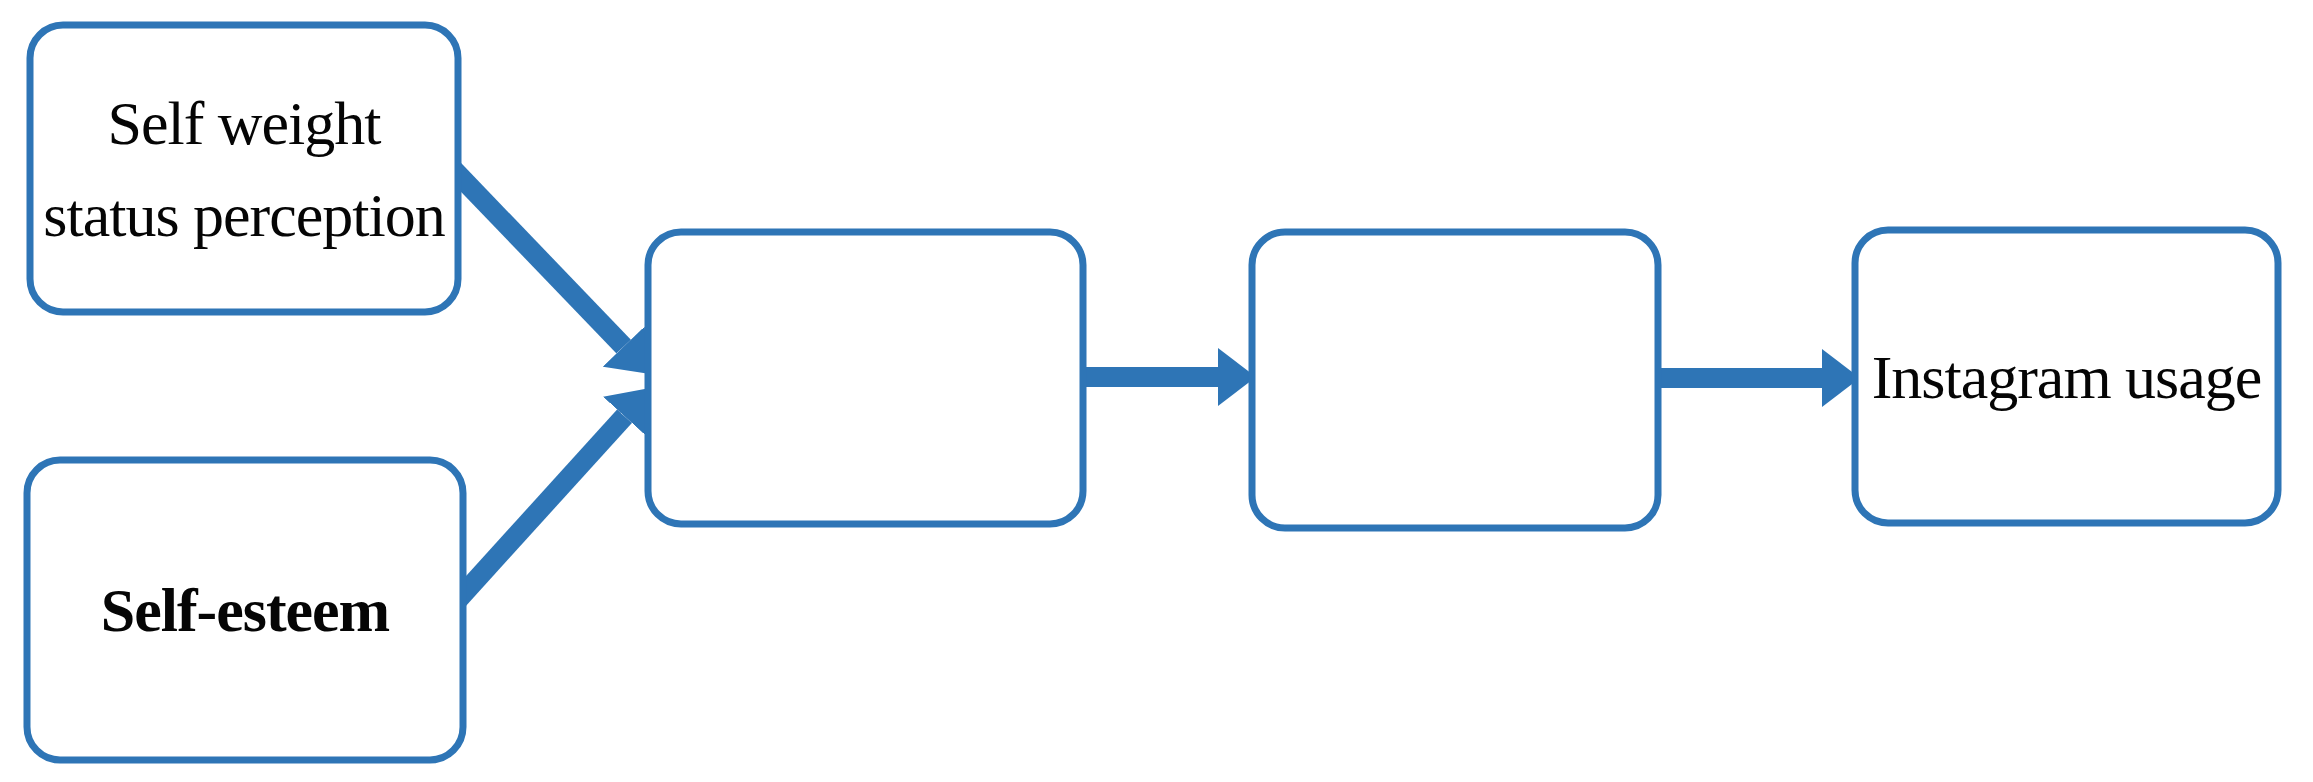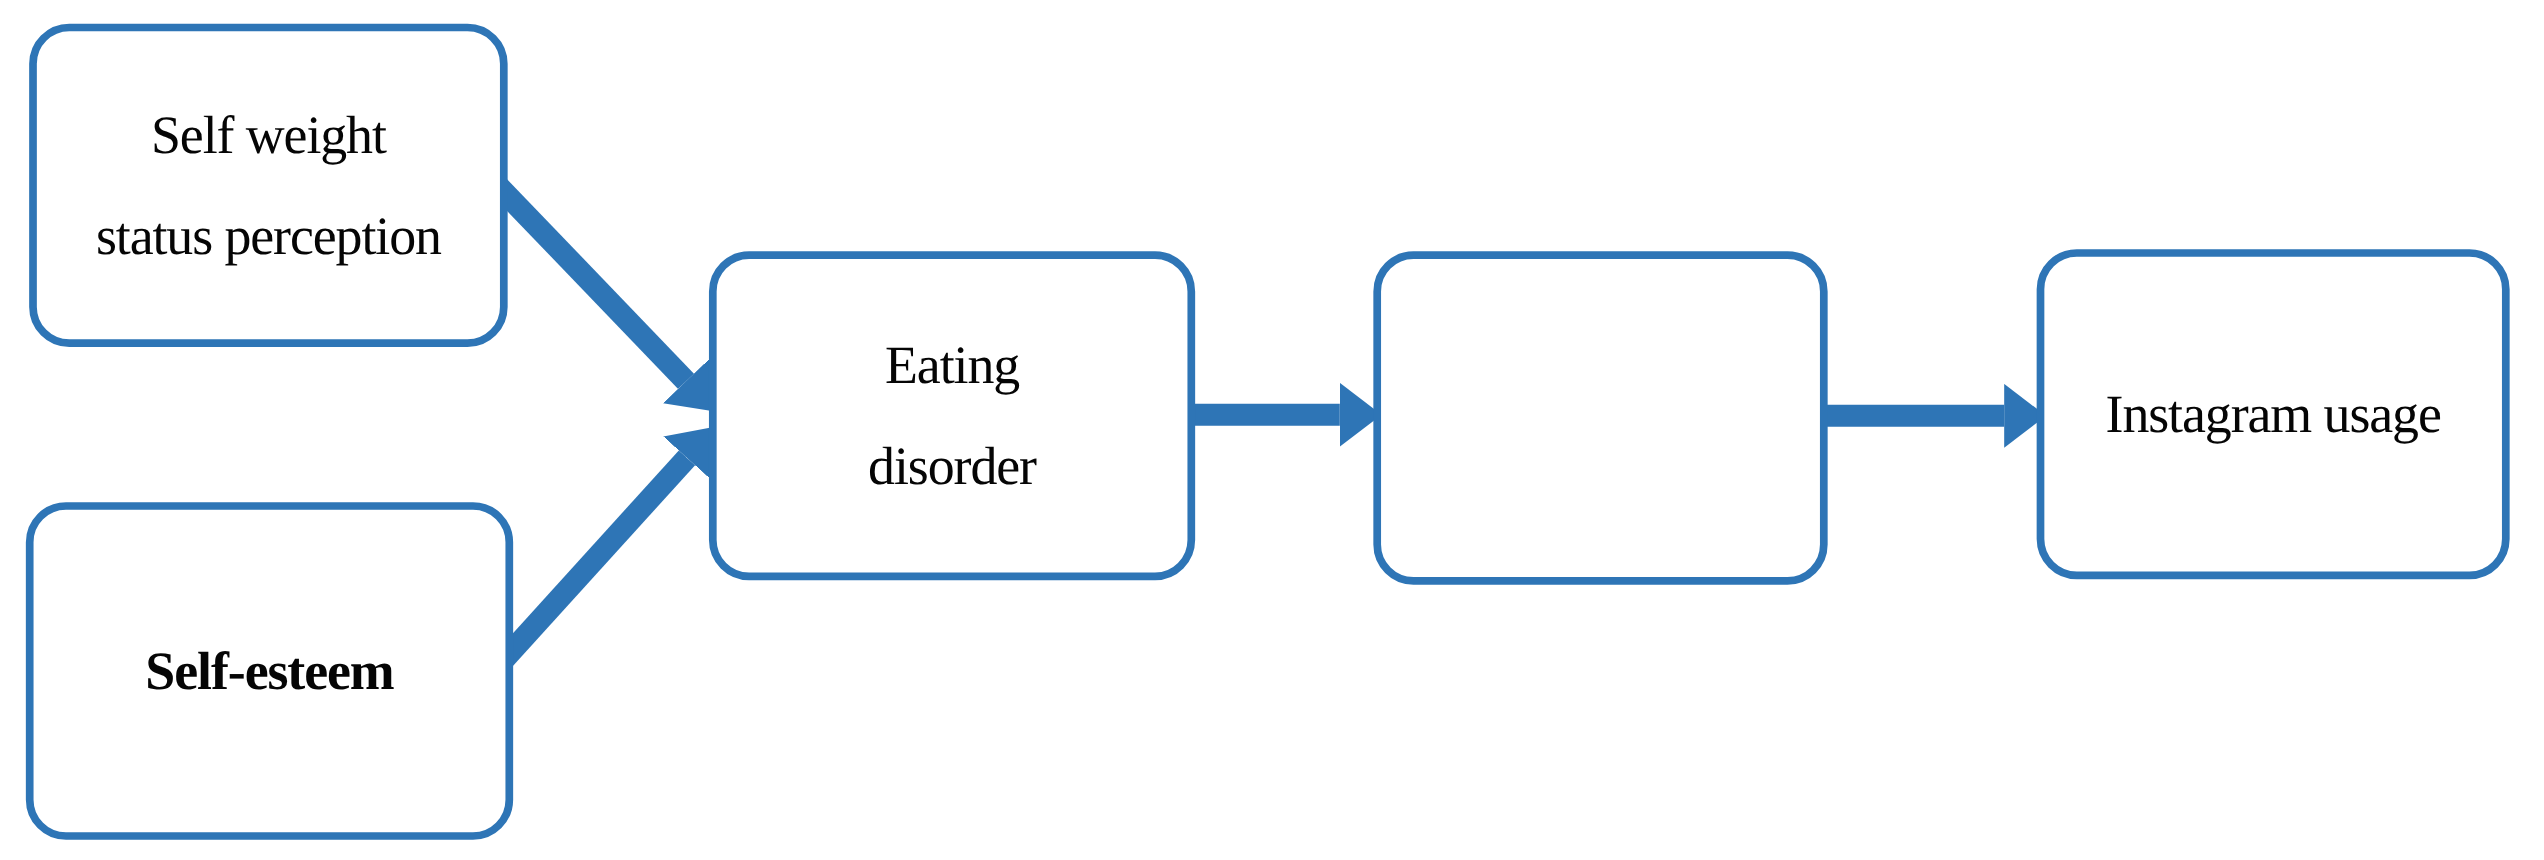--- a/index.html
+++ b/index.html
@@ -36,21 +36,21 @@
     fill: #2E75B6;
   }
   .node-label {
     position: absolute;
     display: flex;
     align-items: center;
     justify-content: center;
     text-align: center;
     white-space: pre-line;
     color: #050505;
-    font-size: 49px;
+    font-size: 62px;
     line-height: 92px;
     letter-spacing: -1px;
     pointer-events: none;
   }
   .label-self-weight    { left: 30px;   top: 25px;  width: 428px; height: 287px; }
   .label-self-esteem    { left: 27px;   top: 460px; width: 436px; height: 300px; font-weight: bold; }
   .label-eating         { left: 648px;  top: 232px; width: 435px; height: 292px; }
   .label-materialism    { left: 1252px; top: 232px; width: 406px; height: 296px; }
   .label-instagram      { left: 1855px; top: 230px; width: 423px; height: 293px; }
 </style>
@@ -76,19 +76,17 @@
     <rect class="box-rect" x="648" y="232" width="435" height="292" rx="33" ry="33" stroke="#2E75B6"></rect>
     <rect class="box-rect" x="1252" y="232" width="406" height="296" rx="33" ry="33" stroke="#2E75B6"></rect>
     <rect class="box-rect" x="1855" y="230" width="423" height="293" rx="33" ry="33" stroke="#2E75B6"></rect>
   </svg>
 
   <div class="node-label label-self-weight">Self weight
 status perception</div>
 
   <div class="node-label label-self-esteem">Self-esteem</div>
 
-  <div class="node-label label-eating">Eating
-disorder</div>
 
 
   <div class="node-label label-instagram">Instagram usage</div>
 
 </div>
 
 </body></html>

